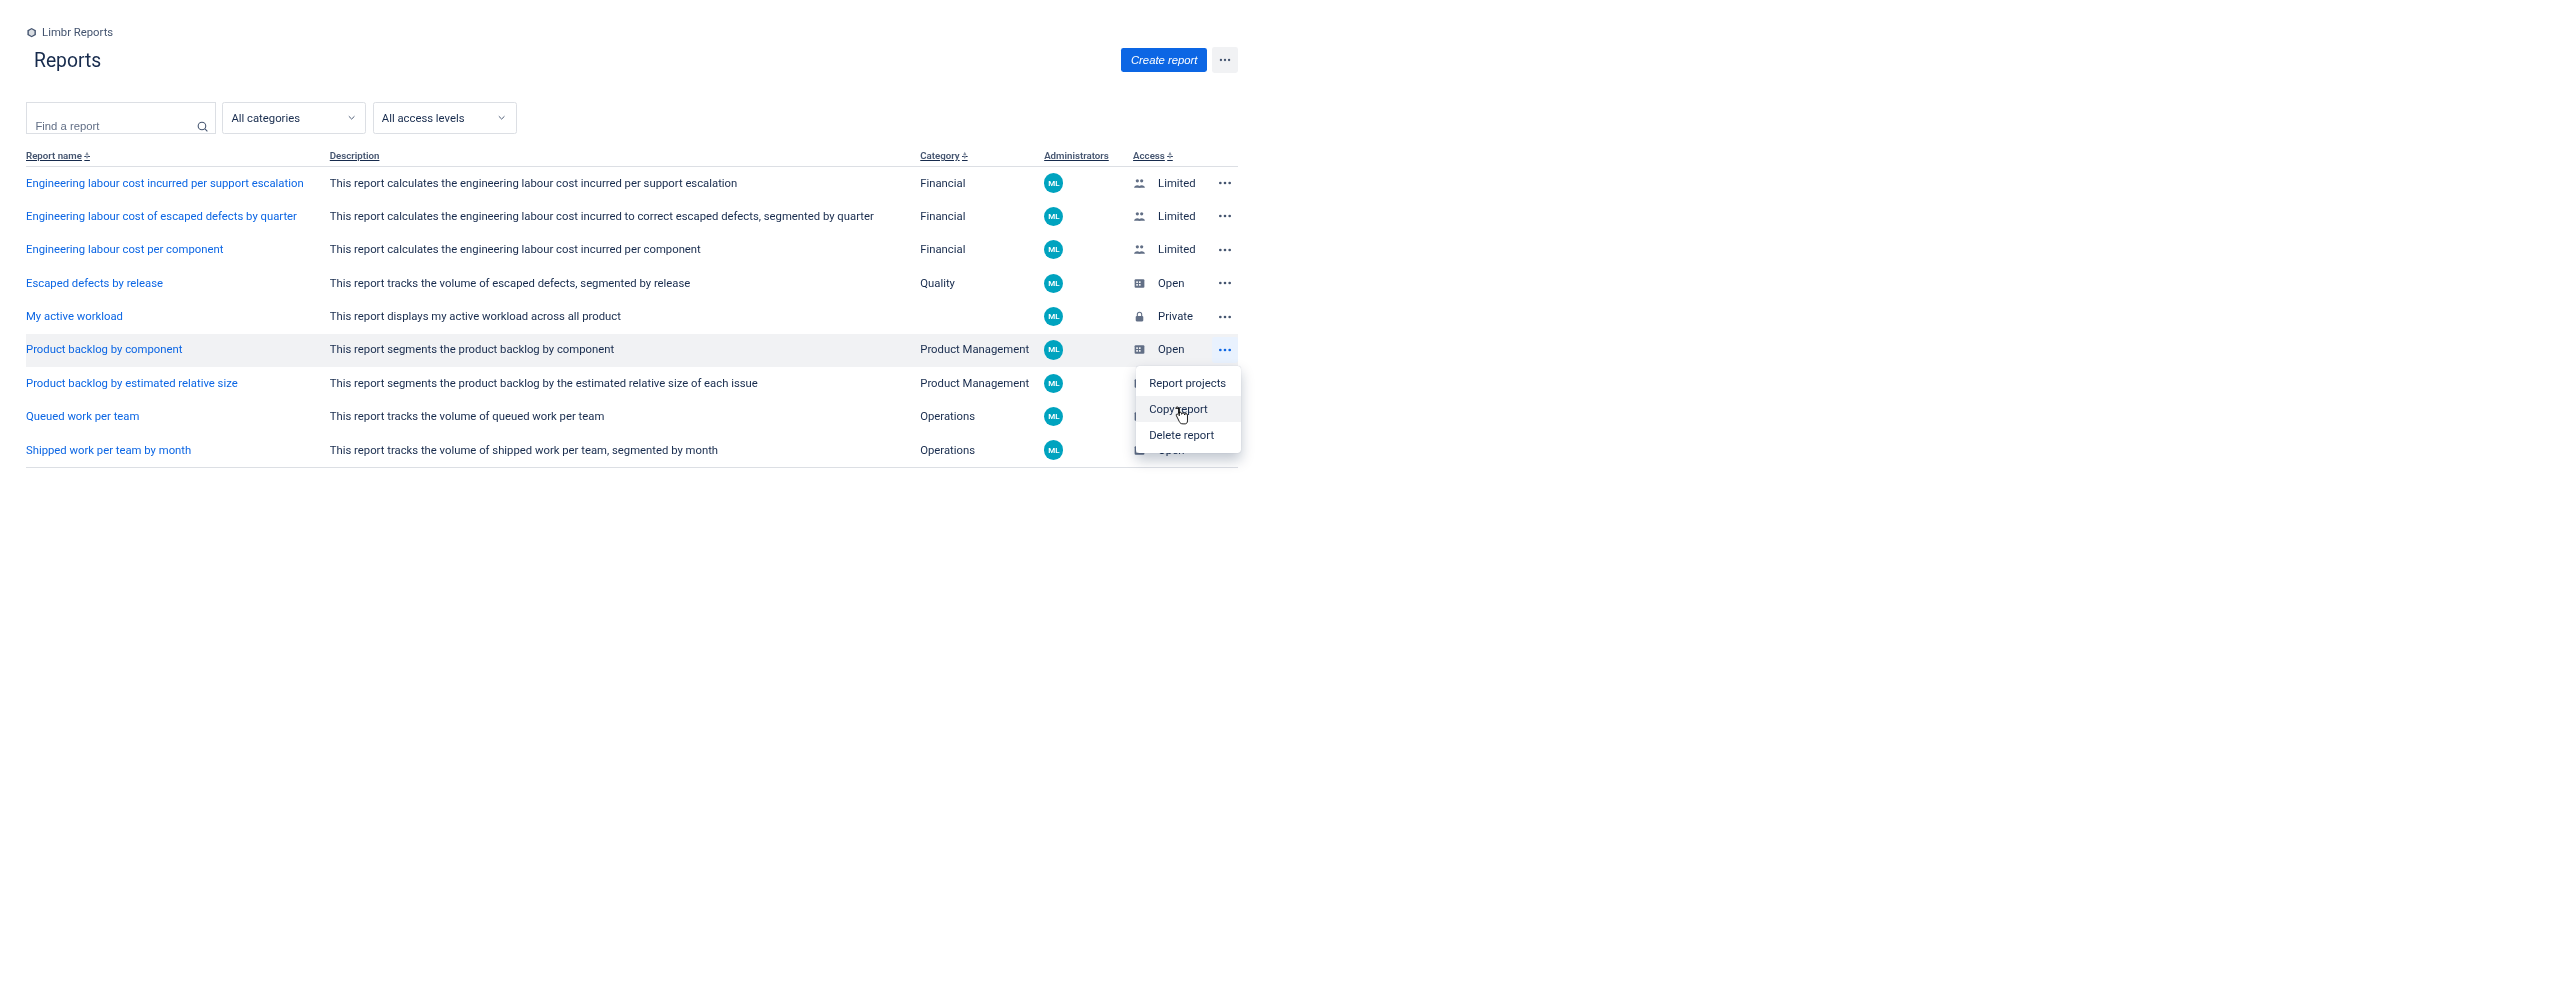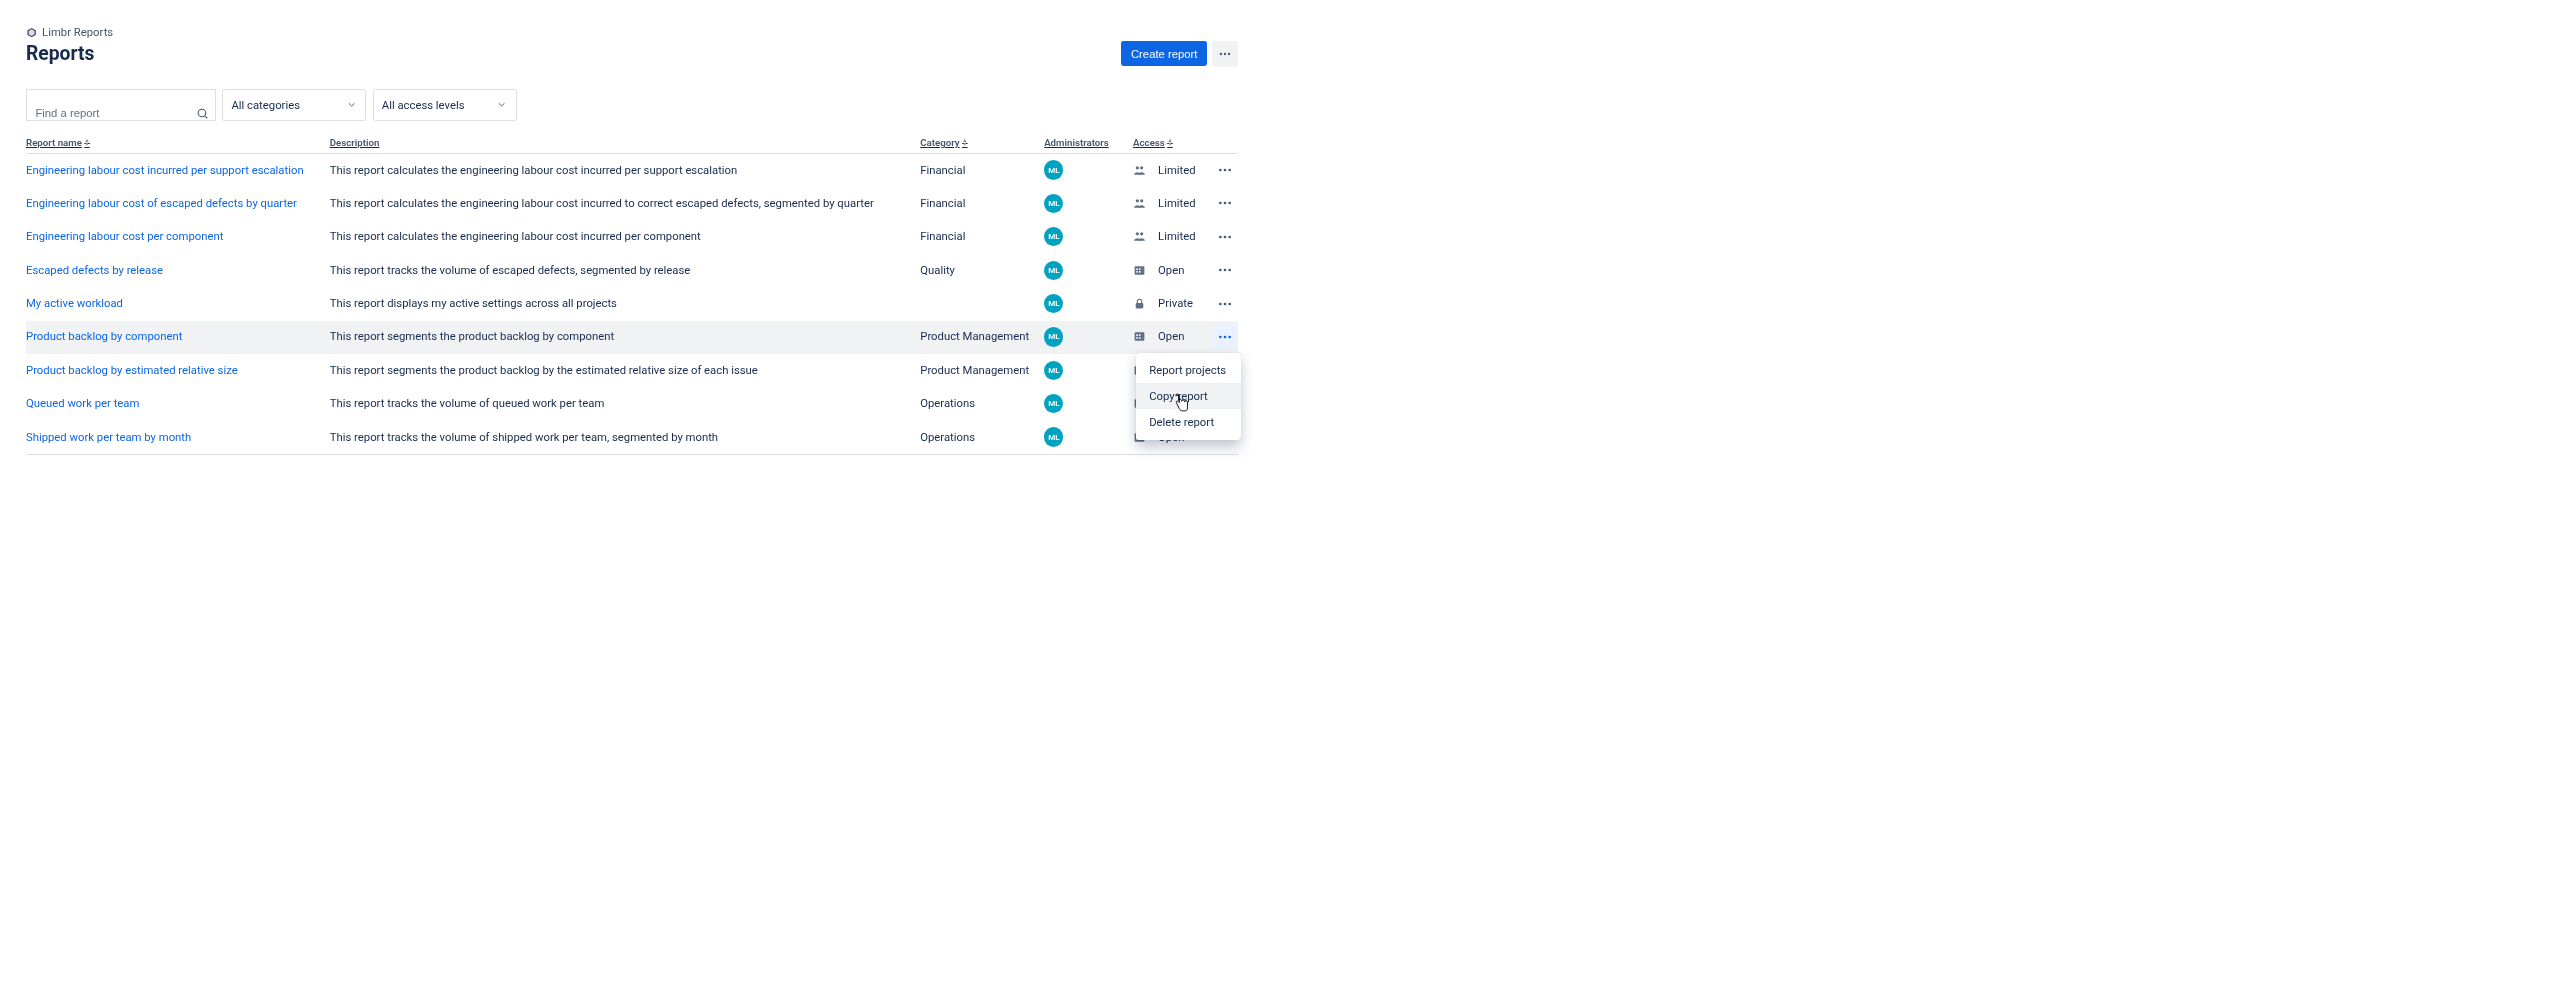--- a/index.html
+++ b/index.html
@@ -31,38 +31,39 @@
     flex-shrink: 0;
   }
   .header-row {
     display: flex;
     justify-content: space-between;
     align-items: center;
     margin-top: 1.6px;
   }
   h1 {
     font-size: 19.3px;
-    font-weight: 700;
-    margin: 0;
+    font-weight: 400;
+    margin: 8px;
     color: #172B4D;
   }
   .header-actions {
     display: flex;
     align-items: center;
     gap: 4.8px;
   }
   .create-btn {
     background: #0C66E4;
     color: #fff;
     border: none;
     border-radius: 2.4px;
     padding: 6.4px 9.7px;
     font-size: 11.3px;
     font-weight: 500;
     cursor: pointer;
+    font-style: italic;
   }
   .icon-btn {
     background: #f1f2f4;
     border: none;
     border-radius: 2.4px;
     width: 26px;
     height: 26px;
     display: flex;
     align-items: center;
     justify-content: center;
@@ -380,21 +381,21 @@
                 <circle cx="12" cy="12" r="2" fill="currentColor"></circle>
                 <circle cx="19" cy="12" r="2" fill="currentColor"></circle>
               </svg>
             </div>
           </div>
         </div>
         <div class="row">
           <div class="cell col-name">
             <span class="name-link">My active workload</span>
           </div>
-          <div class="cell col-desc">This report displays my active settings across all projects</div>
+          <div class="cell col-desc">This report displays my active workload across all product</div>
           <div class="cell col-cat"></div>
           <div class="cell col-admin">
             <div class="avatar">ML</div>
           </div>
           <div class="cell col-acc access-cell">
             <span>
               <svg width="13" height="13" viewBox="0 0 24 24" fill="#626F86">
                 <rect x="5" y="11" width="14" height="10" rx="2"></rect>
                 <path d="M8 11 V8 a4 4 0 0 1 8 0 v3" fill="none" stroke="#626F86" stroke-width="2"></path>
               </svg>

